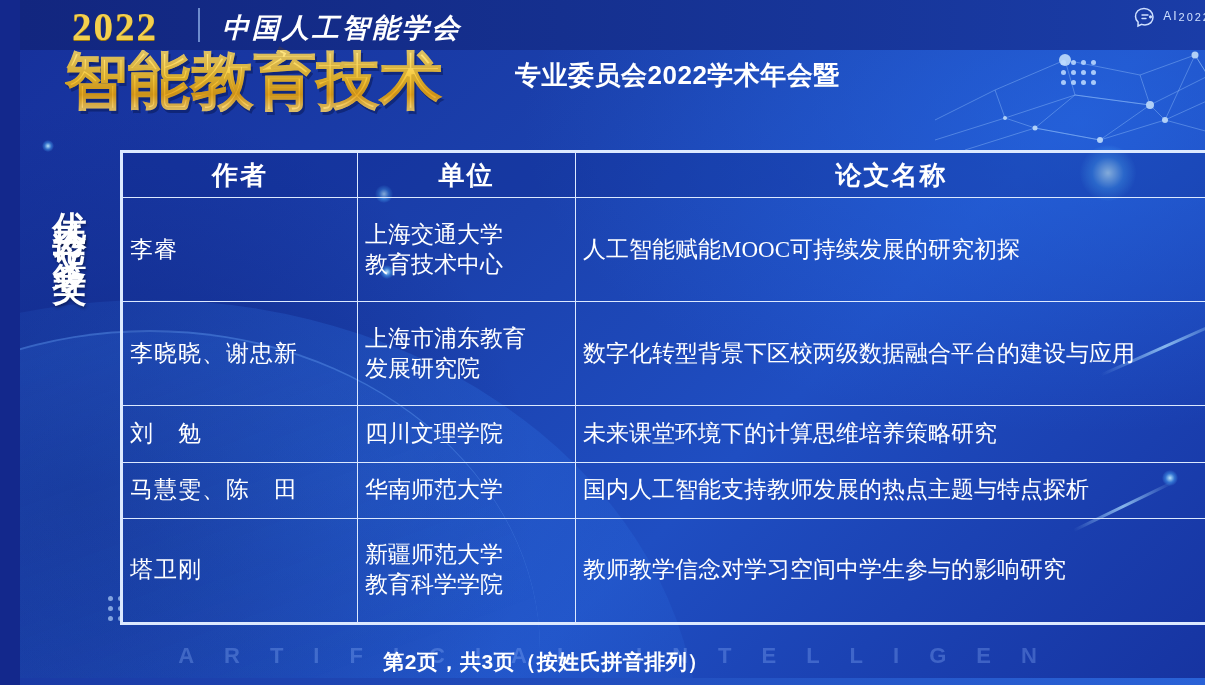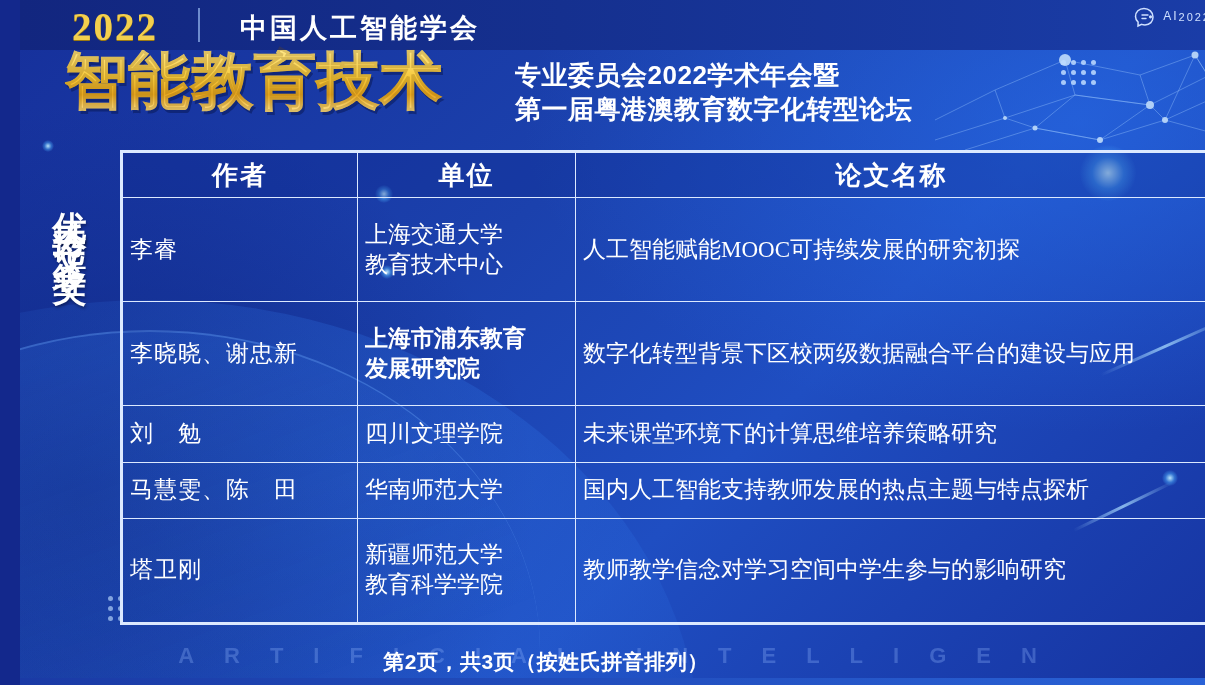--- a/index.html
+++ b/index.html
@@ -72,23 +72,24 @@
     font-size: 39px; font-weight: bold; letter-spacing: 2px;
     color: #f3cf4e;
     text-shadow: 0 1px 0 #9c7a12;
   }
   .divider-v {
     position: absolute; left: 178px; top: 8px;
     width: 2px; height: 34px;
     background: rgba(170,205,255,0.6);
   }
   .org {
-    position: absolute; left: 220px; top: 10px;
+    position: absolute; left: 202px; top: 10px;
     font-size: 27px; font-weight: bold; letter-spacing: 3px;
     color: #ffffff;
+    font-style: italic;
   }
 
   .bigtitle {
     position: absolute; left: 45px; top: 50px;
     font-size: 62px; font-weight: bold; letter-spacing: 1px;
     line-height: 1;
     background: linear-gradient(180deg, #ffe887 0%, #f7c93b 45%, #e9a820 72%, #ffe48c 100%);
     -webkit-background-clip: text; background-clip: text;
     color: transparent;
     -webkit-text-stroke: 1px rgba(120,80,5,0.25);
@@ -244,21 +245,20 @@
   </div>
 
   <div class="year">2022</div>
   <div class="divider-v"></div>
   <div class="org">中国人工智能学会</div>
 
   <div class="bigtitle">智能教育技术</div>
 
   <div class="subtitle">
     <div>专业委员会2022学术年会暨</div>
-    <div>第一届粤港澳教育数字化转型论坛</div>
   </div>
 
   <div class="ailogo">
     <svg width="26" height="26" viewBox="0 0 26 26">
       <path d="M21 13c0-5-4-8.5-9-8.5S3.5 8 3.5 12.5c0 2.2 1 4.2 2.6 5.6L6 22l3.6-1.6c1.1.35 2.2.5 3.4.5 5 0 8-3.4 8-7.9z" fill="none" stroke="#cfe0ff" stroke-width="1.5"></path>
       <path d="M10 11h6M10 14.5h4" stroke="#cfe0ff" stroke-width="1.4" stroke-linecap="round"></path>
       <circle cx="18.5" cy="12.8" r="1.6" fill="#cfe0ff"></circle>
     </svg>
     <span class="txt">
       <span class="ai">AI</span>
@@ -284,21 +284,21 @@
       </thead>
       <tbody>
         <tr>
           <td class="author">李睿</td>
           <td class="unit" style="white-space: pre-line;">上海交通大学
 教育技术中心</td>
           <td class="title">人工智能赋能MOOC可持续发展的研究初探</td>
         </tr>
         <tr>
           <td class="author">李晓晓、谢忠新</td>
-          <td class="unit" style="white-space: pre-line; font-weight: bold;">上海市浦东教育
+          <td class="unit" style="white-space: pre-line;">上海市浦东教育
 发展研究院</td>
           <td class="title">数字化转型背景下区校两级数据融合平台的建设与应用</td>
         </tr>
         <tr>
           <td class="author">刘　勉</td>
           <td class="unit">四川文理学院</td>
           <td class="title">未来课堂环境下的计算思维培养策略研究</td>
         </tr>
         <tr>
           <td class="author">马慧雯、陈　田</td>

